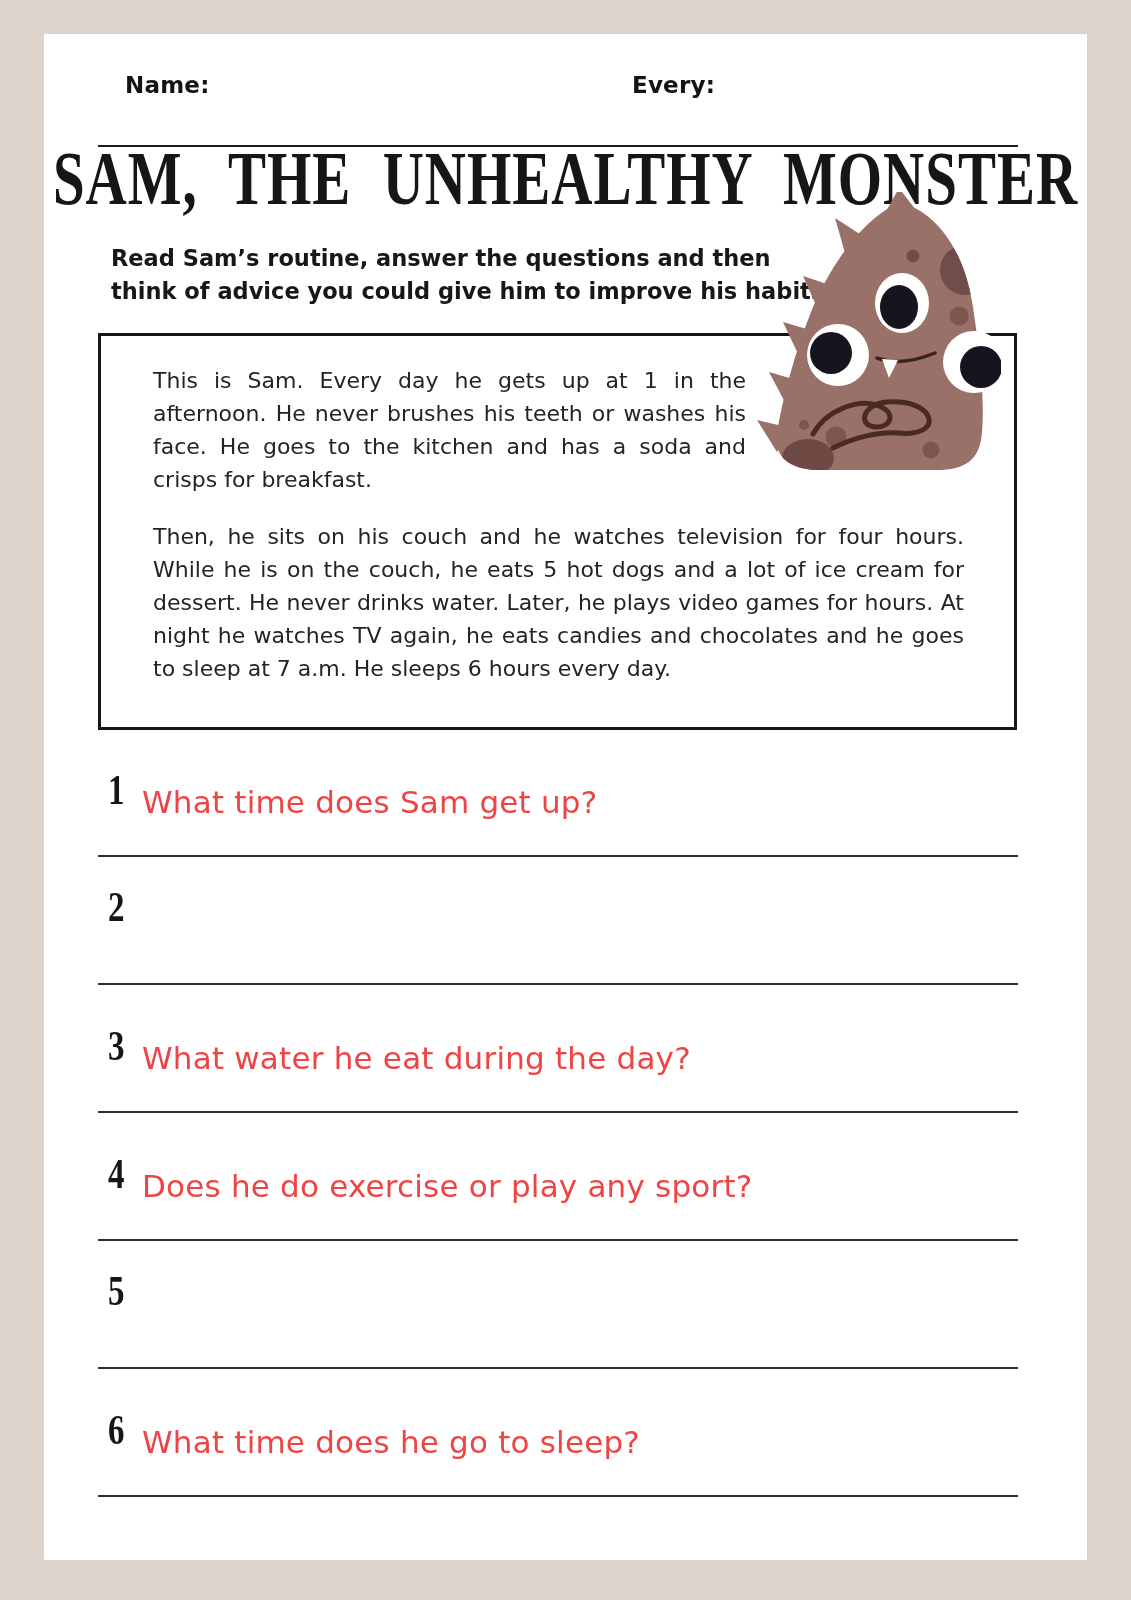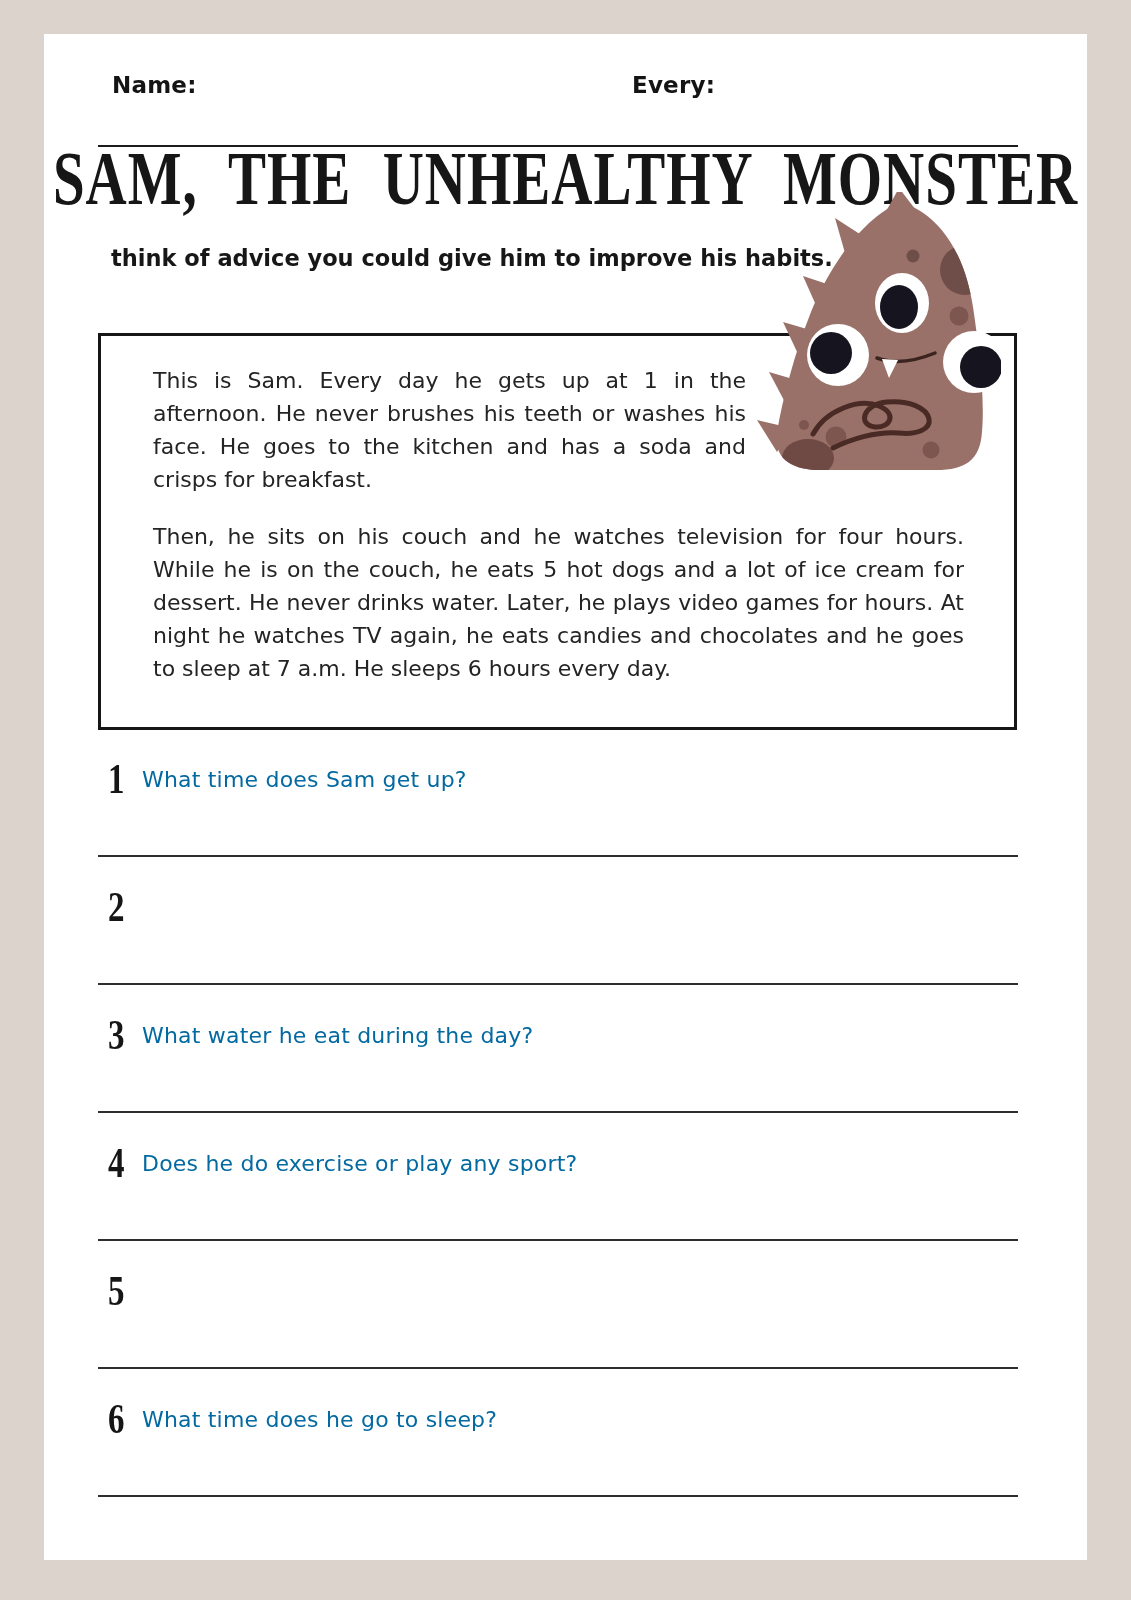--- a/index.html
+++ b/index.html
@@ -14,21 +14,21 @@
   .page {
     position: absolute;
     left: 44px; top: 34px;
     width: 1043px; height: 1526px;
     background: #ffffff;
   }
 
   
   .header-row { position: absolute; top: 38px; left: 0; width: 100%; height: 40px; }
   .label { font-size: 23px; font-weight: 700; letter-spacing: 0.2px; color: #141414; }
-  .name-label { position: absolute; left: 68px; top: 0; }
+  .name-label { position: absolute; left: 81px; top: 0; }
   .date-label { position: absolute; left: 588px; top: 0; }
   .header-line {
     position: absolute; left: 54px; top: 73px; width: 920px;
     border-top: 2px solid #1c1c1c;
   }
 
   
   .display-font { font-family: "Liberation Serif", "DejaVu Serif", serif; font-weight: 700; }
   .title {
     position: absolute; top: 112px; left: 0; width: 100%;
@@ -76,41 +76,42 @@
   .question { position: relative; height: 128px; }
   .q-row { position: absolute; left: 10px; top: 44px; display: flex; align-items: center; }
   .q-num {
     font-size: 33px;
     transform: scaleY(1.3);
     transform-origin: center;
     display: inline-block;
     width: 24px;
     color: #161616;
   }
-  .q-text { font-size: 22px; color: #0369a1; margin-left: 10px; letter-spacing: 0.2px; }
+  .q-text { font-size: 31px; color: #ef4444; margin-left: 10px; letter-spacing: 0.2px; margin-top: 23px; }
   .answer-line {
     position: absolute; left: 0; top: 138px; width: 920px; height: 0;
     border-top: 2.5px solid #2e2e2e;
   }
 </style>
 </head>
 <body>
 
 <div class="frame">
   <div class="page">
 
     <div class="header-row">
       <span class="label name-label">Name:</span>
       <span class="label date-label">Every:</span>
       <div class="header-line"></div>
     </div>
 
     <h1 class="title display-font">SAM, THE UNHEALTHY MONSTER</h1>
 
     <div class="instructions">
+      <div>Read Sam’s routine, answer the questions and then</div>
       <div>think of advice you could give him to improve his habits.</div>
     </div>
 
     <div class="passage-box">
       <p class="passage-p1">This is Sam. Every day he gets up at 1 in the afternoon. He never brushes his teeth or washes his face. He goes to the kitchen and has a soda and crisps for breakfast.</p>
       <p class="passage-p2">Then, he sits on his couch and he watches television for four hours. While he is on the couch, he eats 5 hot dogs and a lot of ice cream for dessert. He never drinks water. Later, he plays video games for hours. At night he watches TV again, he eats candies and chocolates and he goes to sleep at 7 a.m. He sleeps 6 hours every day.</p>
     </div>
 
     <svg class="monster" viewBox="0 0 250 282" xmlns="http://www.w3.org/2000/svg" aria-hidden="true">
       <defs>

